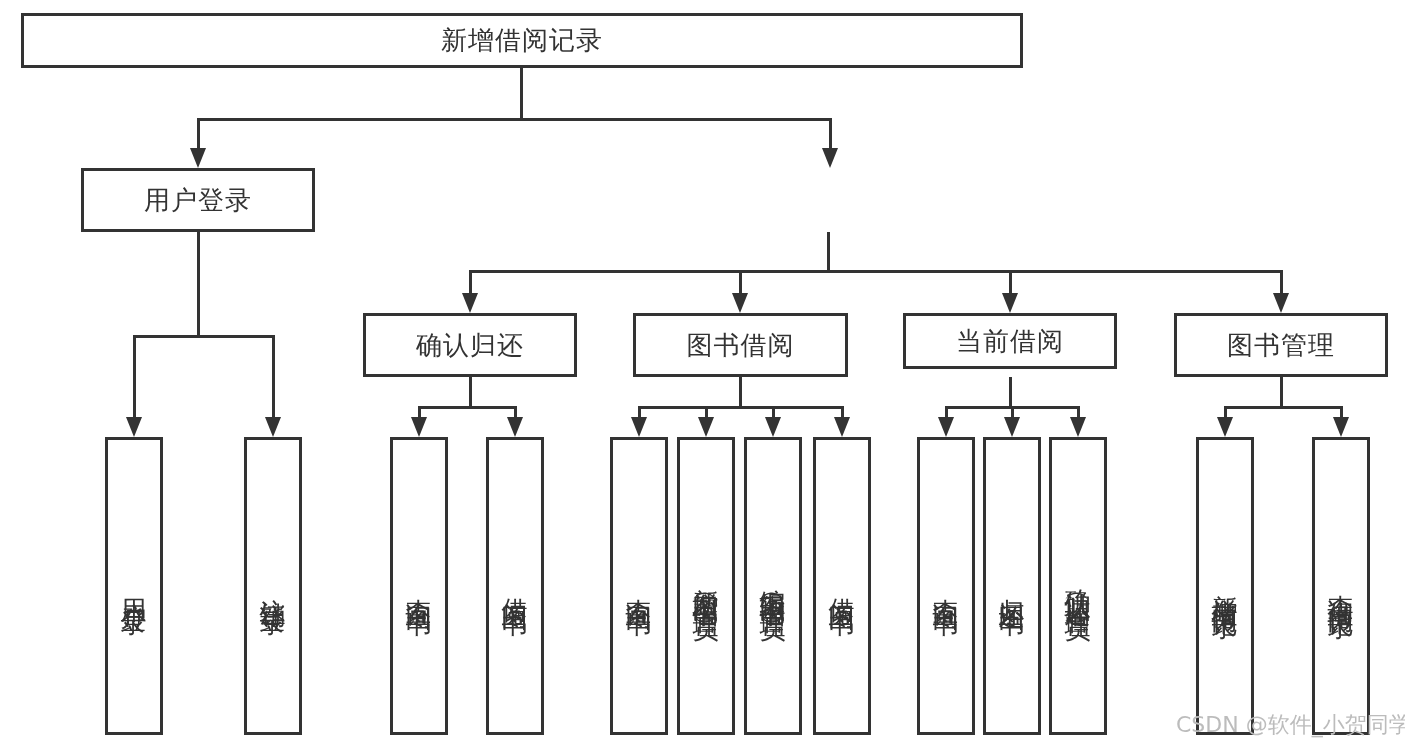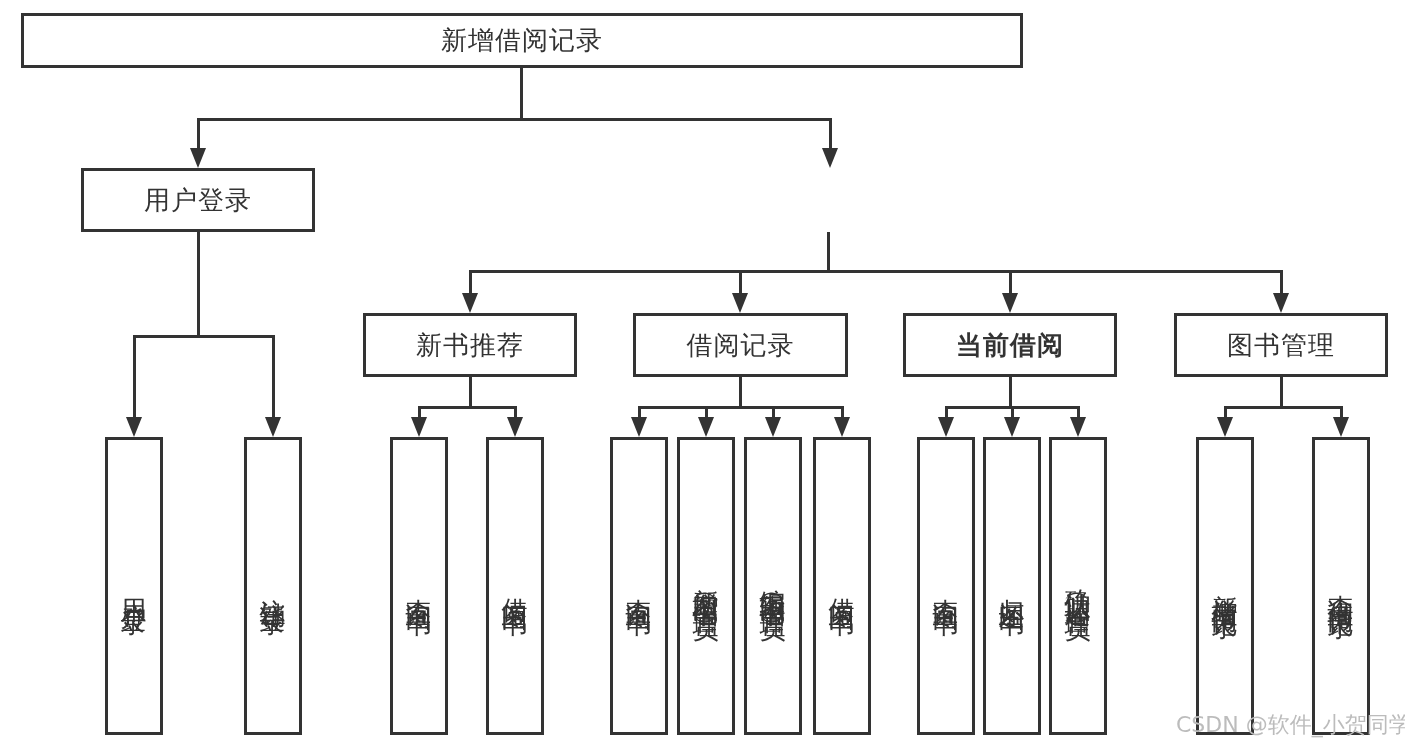--- a/index.html
+++ b/index.html
@@ -65,23 +65,23 @@
 </style>
 </head>
 <body>
 
 <div id="stage">
 
   <div class="bx" style="left:21px; top:13px; width:1002px; height:55px;">新增借阅记录</div>
 
   <div class="bx" style="left:81px; top:168px; width:234px; height:64px;">用户登录</div>
 
-  <div class="bx" style="left:363px; top:313px; width:214px; height:64px;">新书推荐</div>
-  <div class="bx" style="left:633px; top:313px; width:215px; height:64px;">借阅记录</div>
-  <div class="bx" style="left:903px; top:313px; width:214px; height:64px;font-weight:bold;">当前借阅</div>
+  <div class="bx" style="left:363px; top:313px; width:214px; height:64px;">确认归还</div>
+  <div class="bx" style="left:633px; top:313px; width:215px; height:64px;">图书借阅</div>
+  <div class="bx" style="left:903px; top:313px; width:214px; height:56px;">当前借阅</div>
   <div class="bx" style="left:1174px; top:313px; width:214px; height:64px;">图书管理</div>
 
   <div class="lf" style="left:105px;">
     <span>用户登录</span>
   </div>
   <div class="lf" style="left:244px;">
     <span>注销登录</span>
   </div>
 
   <div class="lf" style="left:390px;">

